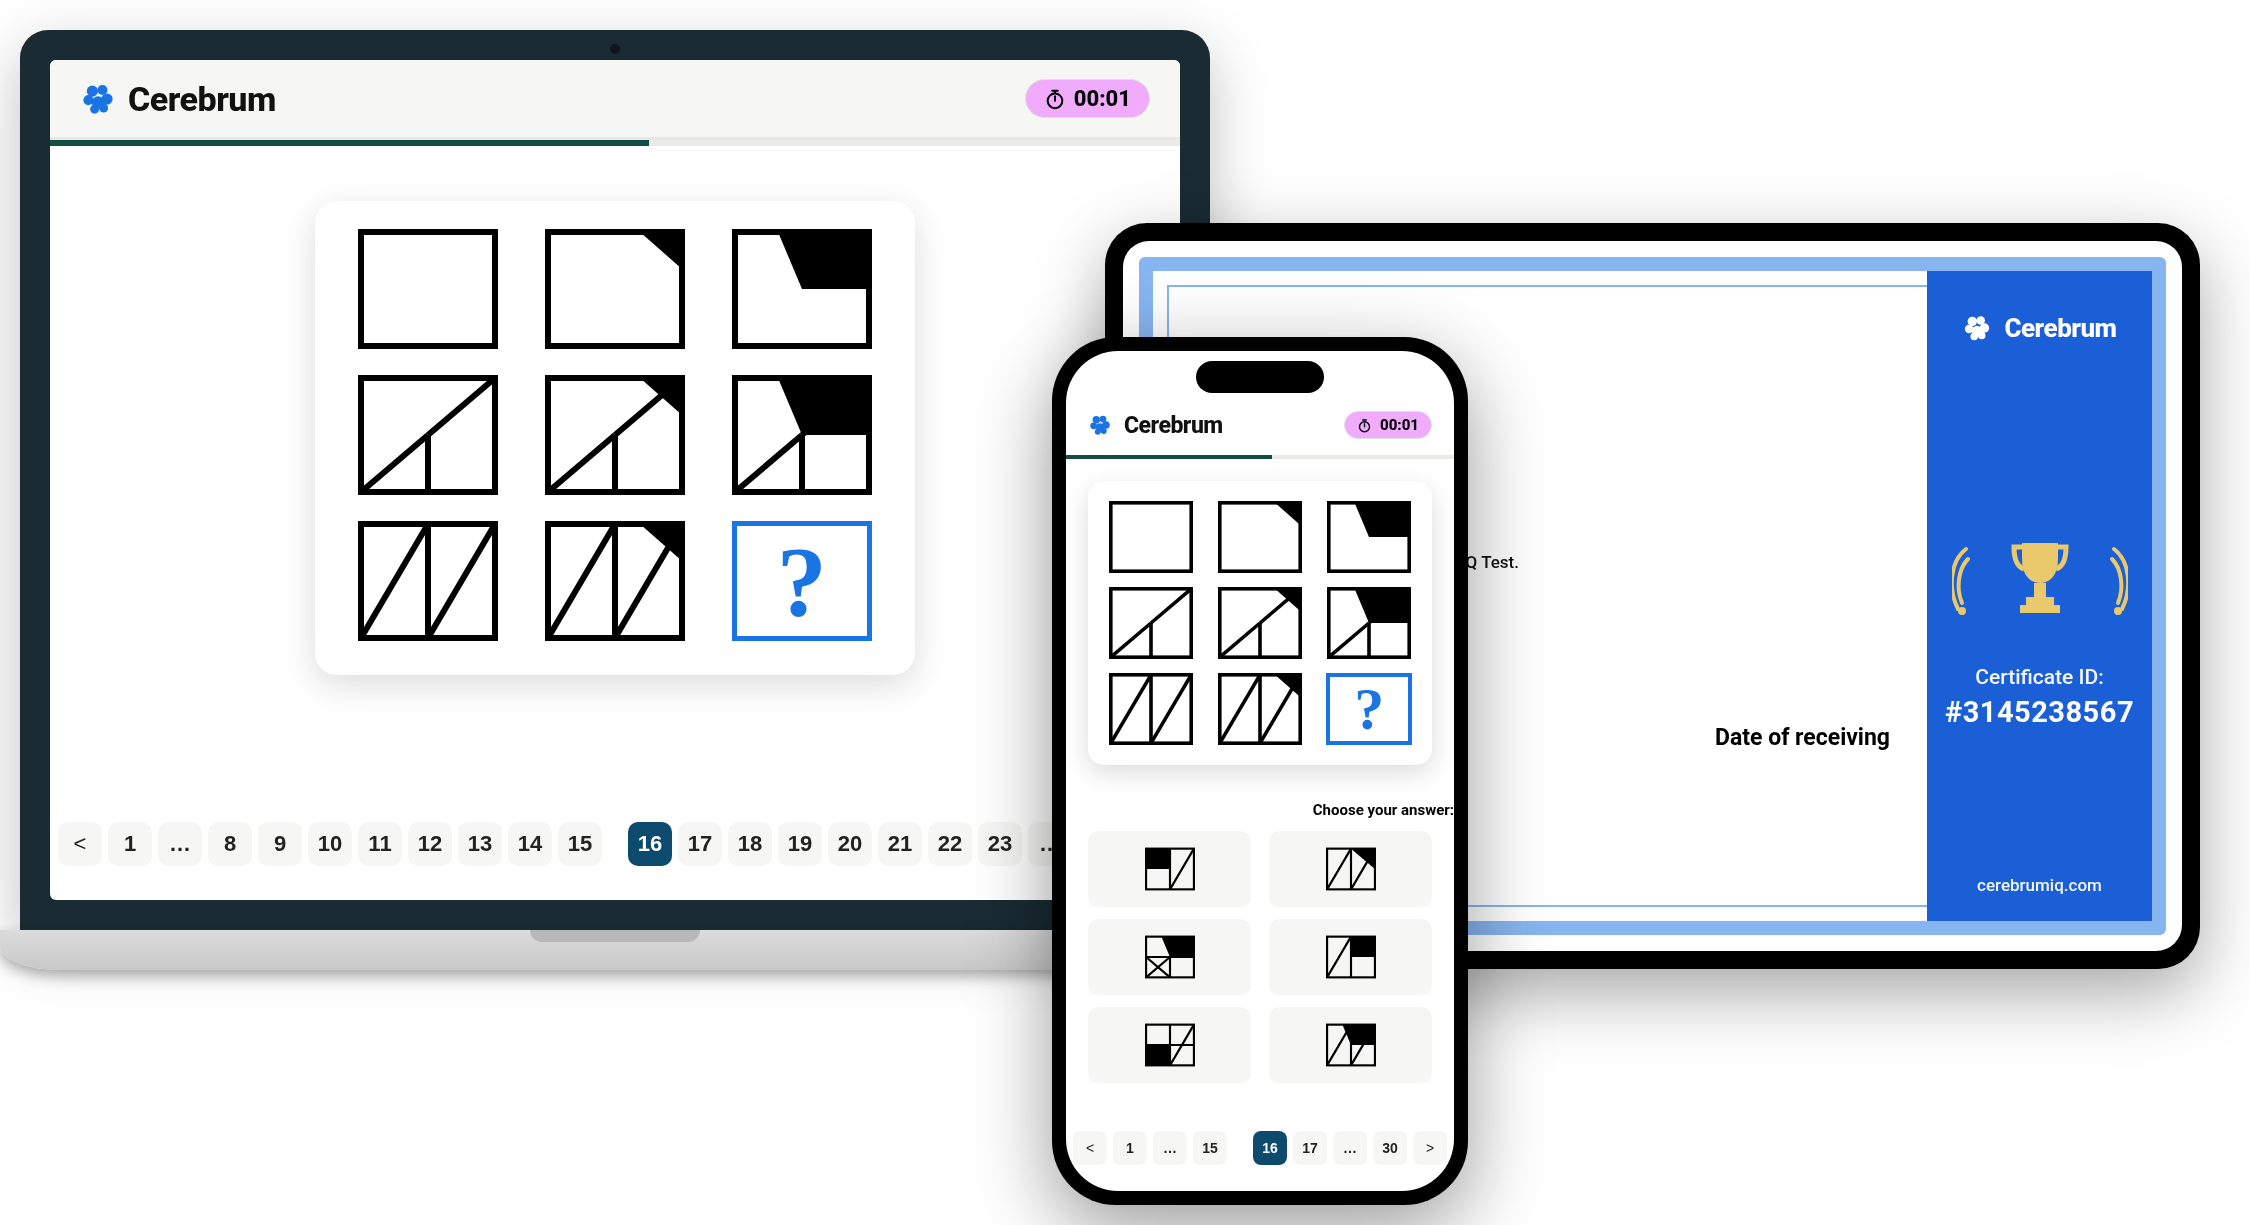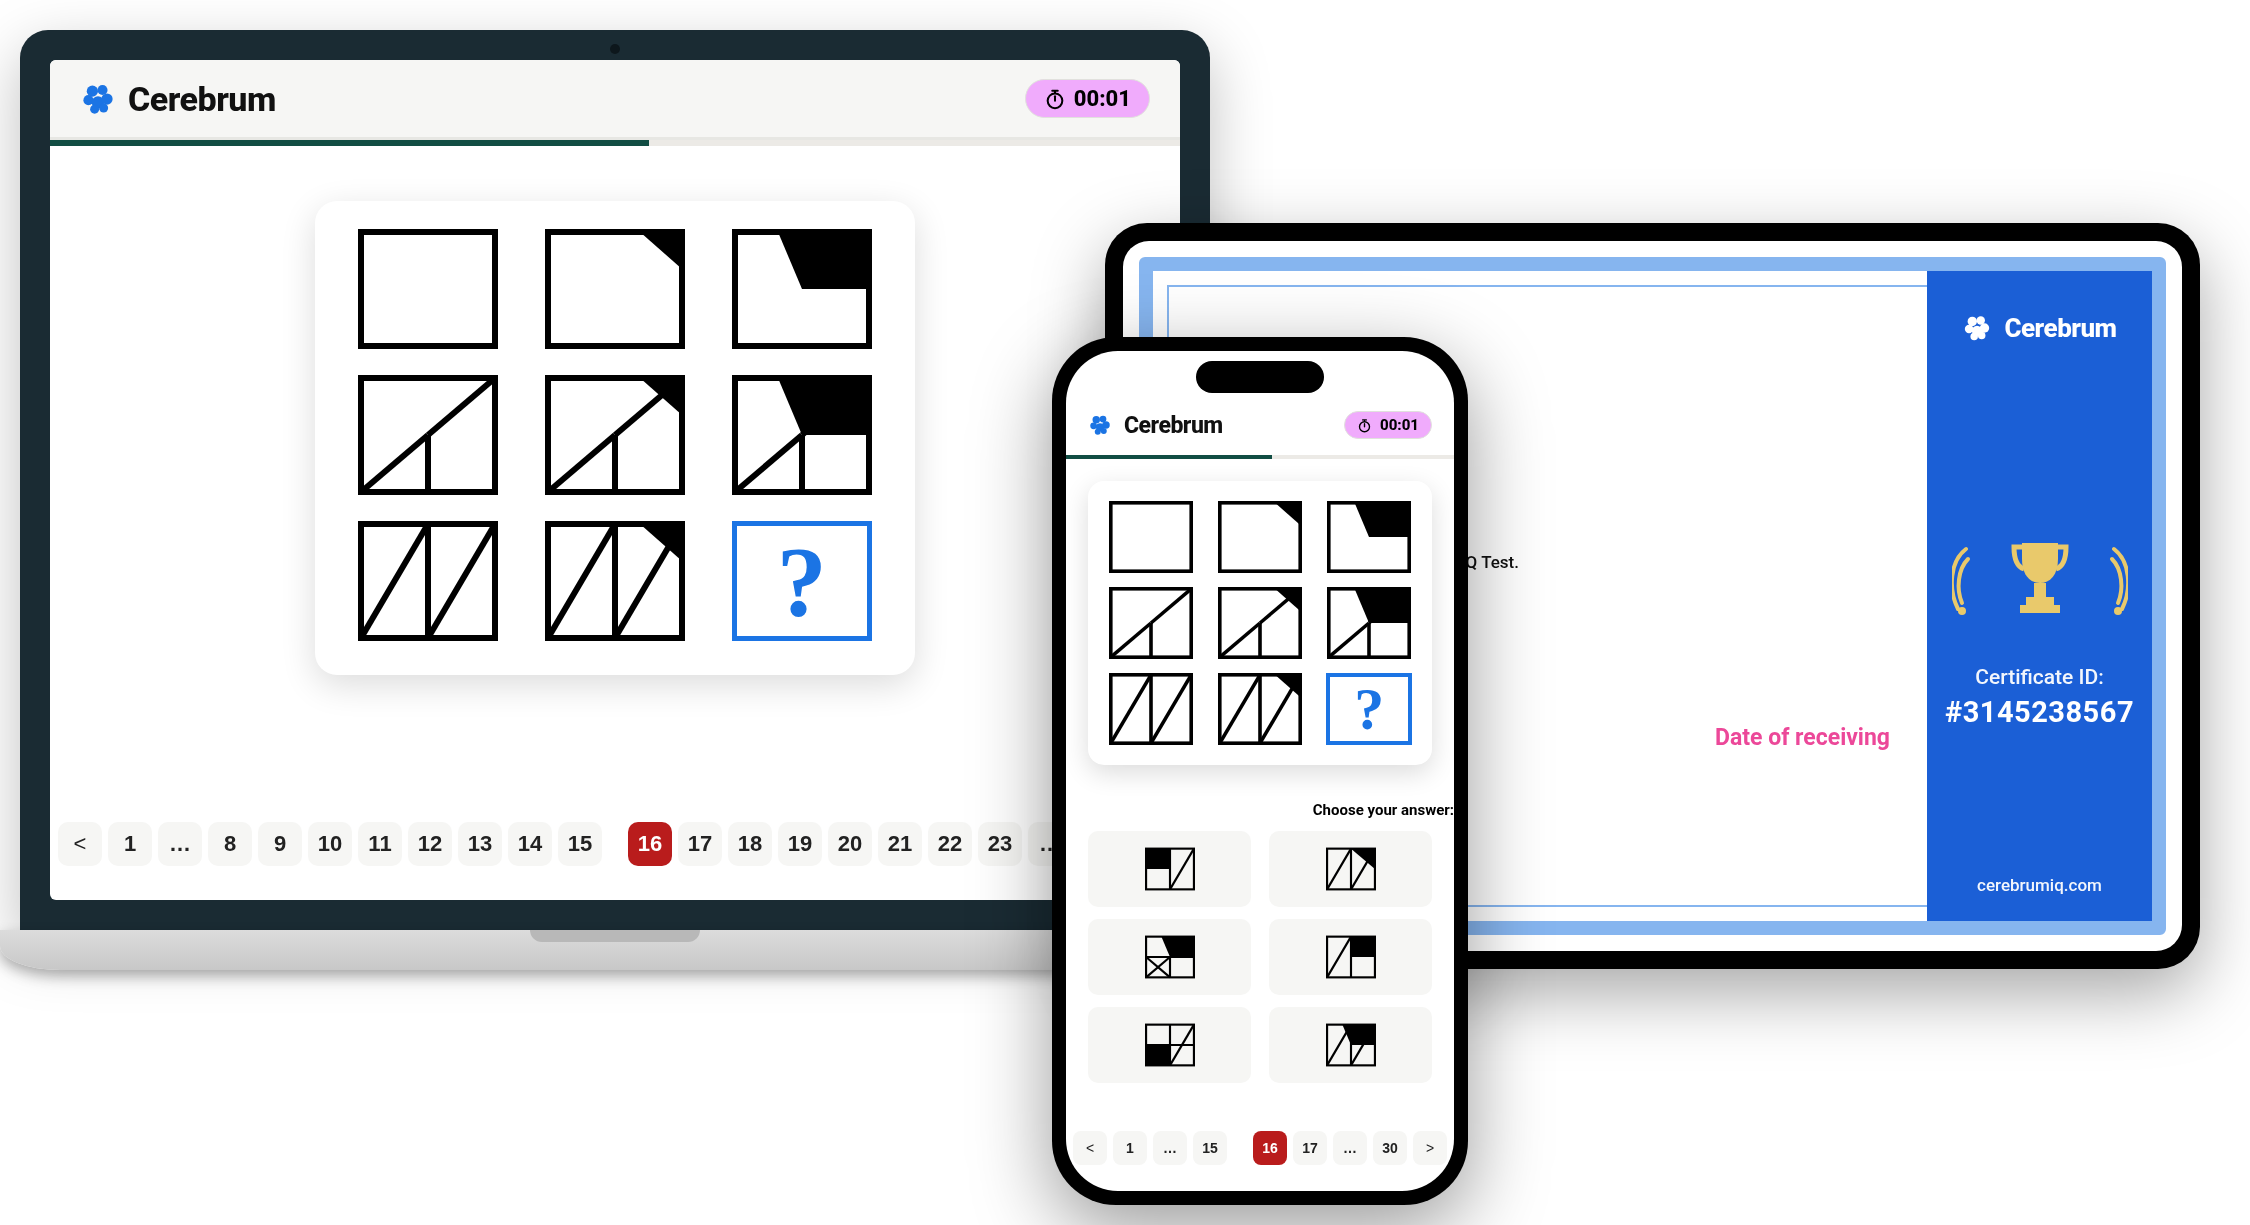--- a/index.html
+++ b/index.html
@@ -134,21 +134,21 @@
       min-width:44px; height:44px;
       background:#f6f6f4;
       border-radius:10px;
       border:none;
       font-size:22px;
       font-weight:600;
       color:#222;
       display:flex;align-items:center;justify-content:center;
       cursor:pointer;
     }
-    .page-btn.active { background:#b91c1c; color:#fff;margin-left:20px;}
+    .page-btn.active { background:#0c4a6e; color:#fff;margin-left:20px;}
     .page-btn.nav{font-weight:400;}
 
     
     .tablet {
       position:absolute;
       left:1105px;
       top:223px;
       width:1095px;
       z-index:5;
     }
@@ -190,21 +190,21 @@
     .trophy-block{ margin-top:190px; display:flex; align-items:center; gap:0;}
     .cert-id-label{margin-top:42px; font-size:21px; font-weight:500; opacity:.95;}
     .cert-id{margin-top:6px; font-size:29px; font-weight:700; letter-spacing:.5px;}
     .cert-site{margin-top:auto; font-size:17px; opacity:.95; font-weight:500;}
     .cert-body{
       position:absolute; left:40px; top:70px; right:260px;
     }
     .cert-title{font-size:68px; font-weight:900; letter-spacing:1px;}
     .cert-name{font-size:50px; font-weight:900; color:#1b60d6; margin-top:50px;}
     .cert-lines{margin-top:20px; font-size:17px; color:#111; line-height:1.55; font-weight:500;}
-    .cert-date-label{margin-top:96px; font-size:23px; font-weight:700; text-align:right; padding-right:2px; color:#ec4899;}
+    .cert-date-label{margin-top:96px; font-size:23px; font-weight:700; text-align:right; padding-right:2px; color:#000000;}
     .cert-date{font-size:23px; font-weight:700; text-align:right; margin-top:10px;}
 
     
     .phone{
       position:absolute;
       left:1052px;
       top:337px;
       width:416px;
       z-index:10;
     }

